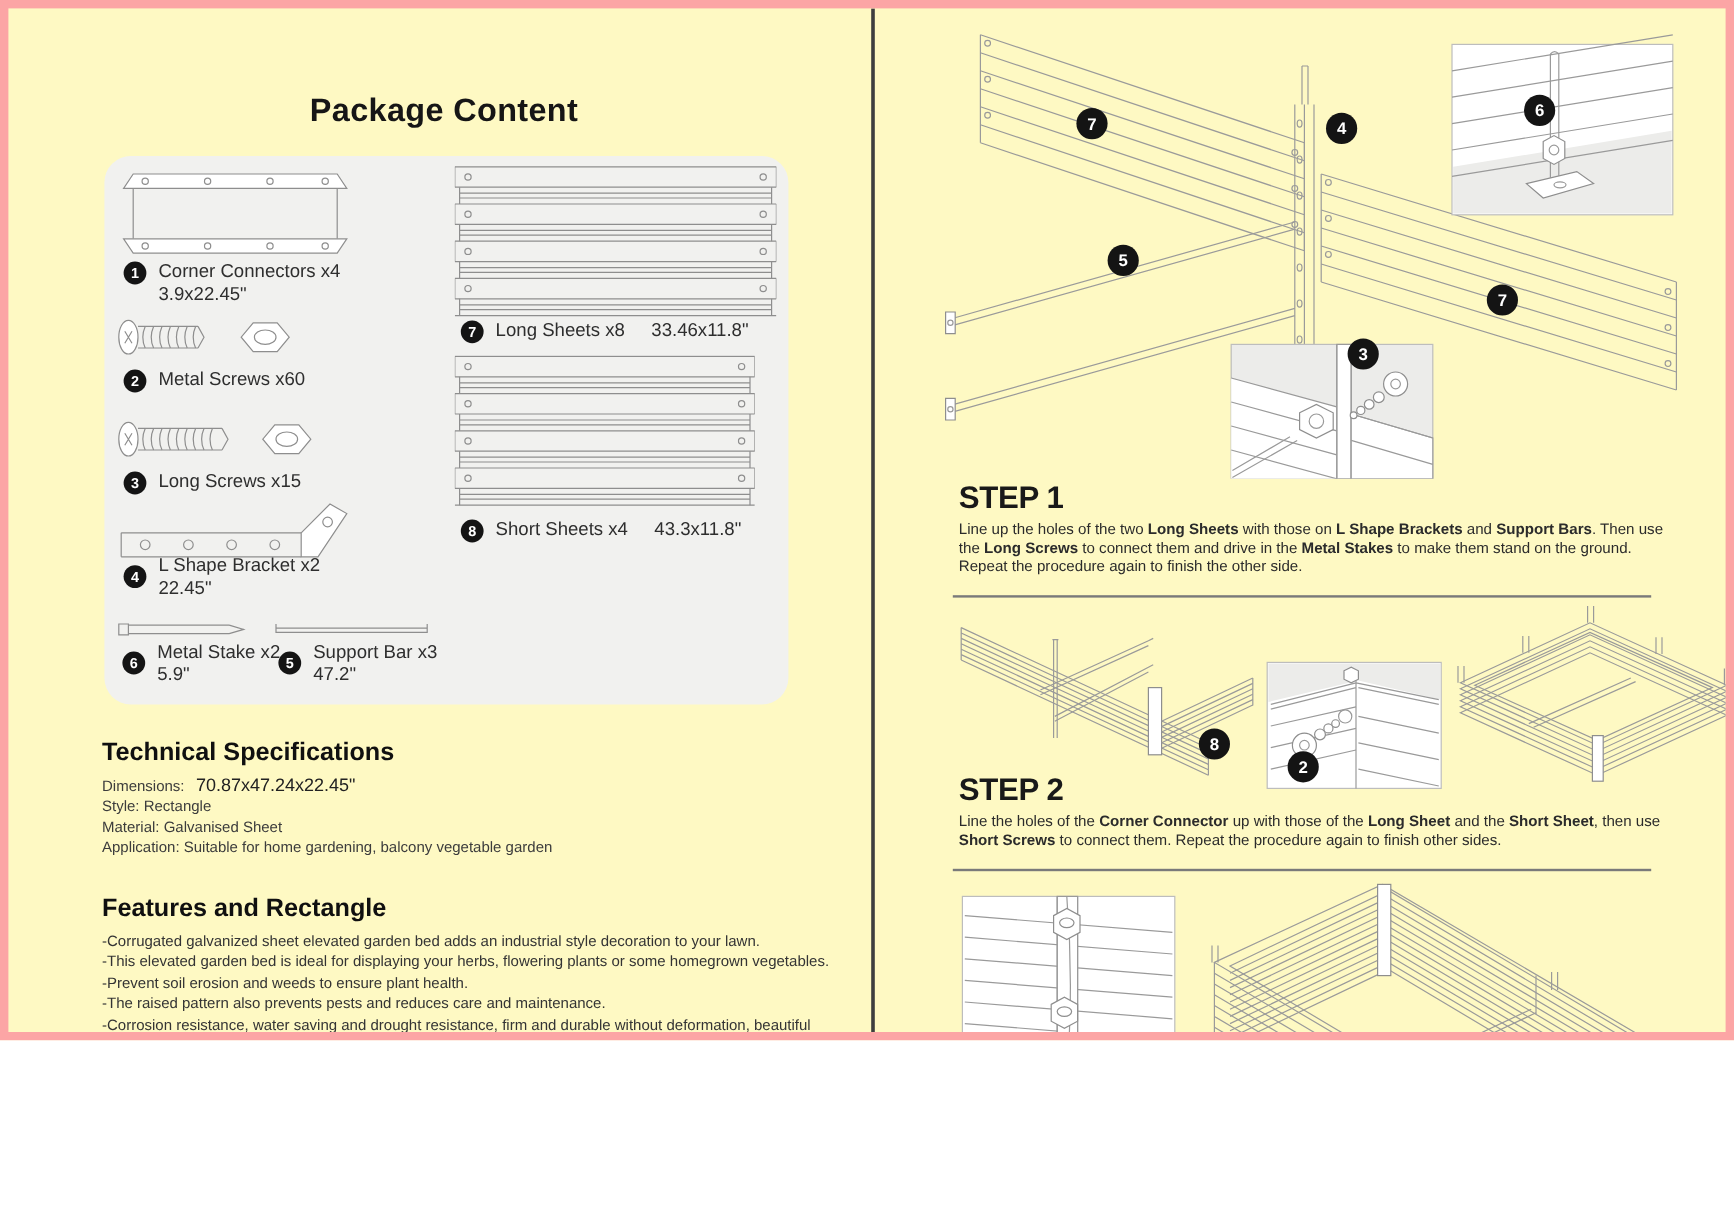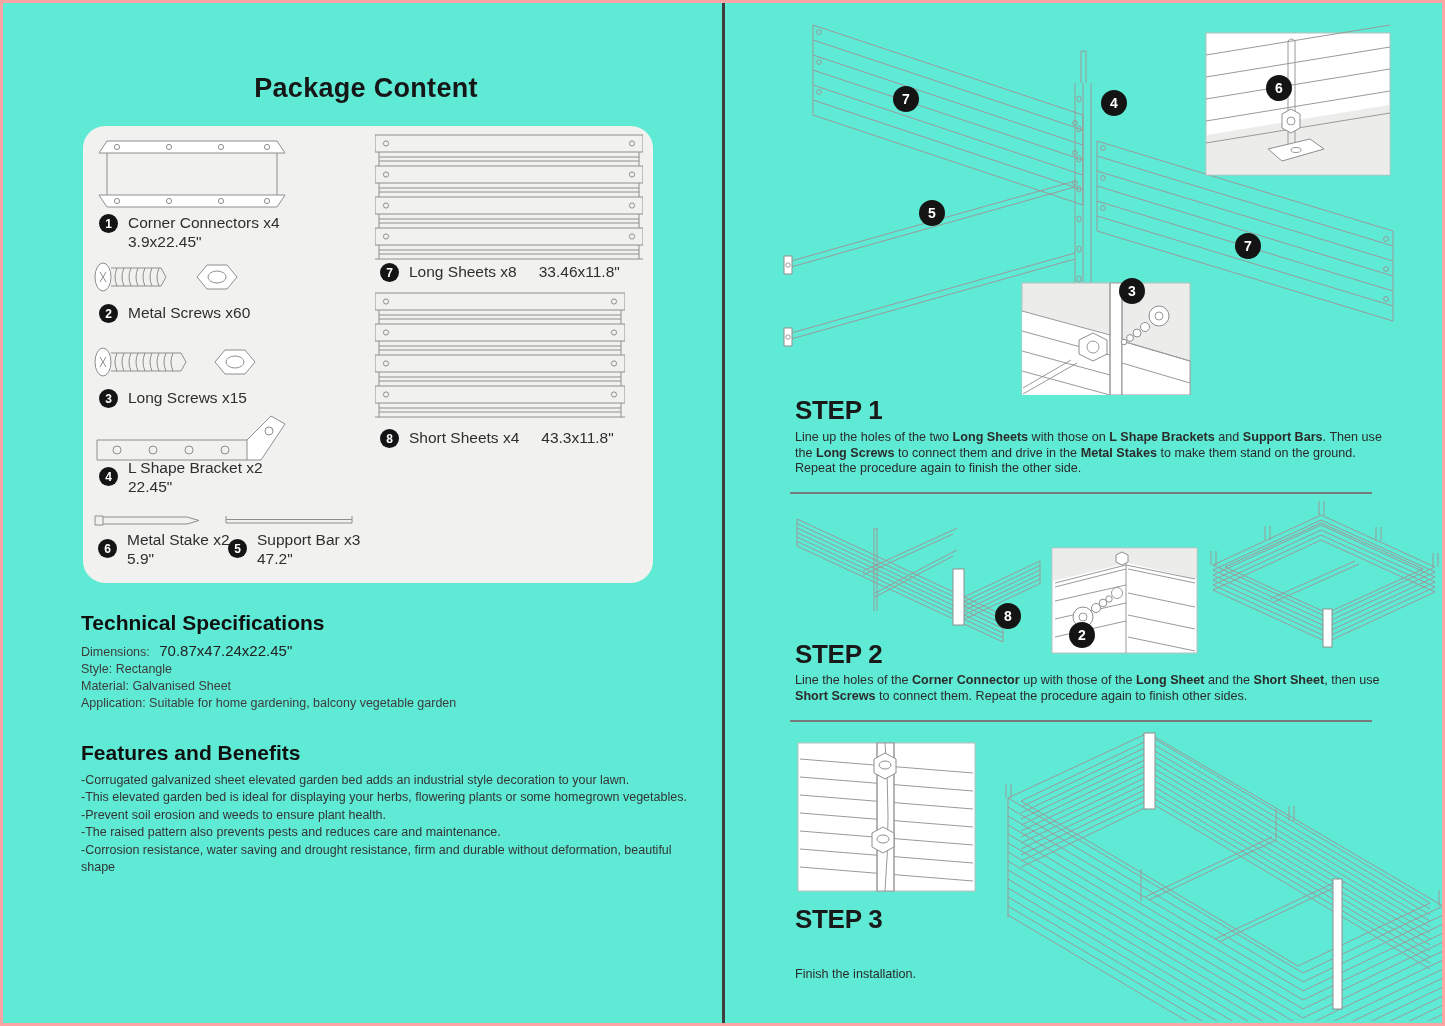--- a/index.html
+++ b/index.html
@@ -1,18 +1,18 @@
 <!DOCTYPE html>
 <html><head>
 <meta charset="utf-8">
 <style>
   html,body{margin:0;padding:0;background:#fff;}
-  .page{position:relative;width:1445px;height:1026px;background:#5eead4;
+  .page{position:relative;width:1445px;height:867px;background:#fef9c3;
         font-family:"Liberation Sans", sans-serif;color:#222;overflow:hidden;
-        box-sizing:border-box;border:3px solid #fca5a5;}
+        box-sizing:border-box;border:7px solid #fca5a5;}
   .divider{position:absolute;left:719px;top:0;bottom:0;width:3px;background:#3e3e3e;}
   .abs{position:absolute;}
   
   .left-pane{position:absolute;left:0;top:0;width:719px;height:100%;}
   .pkg-title{position:absolute;left:78px;top:70px;width:570px;text-align:center;
              font-size:27px;font-weight:700;color:#161616;letter-spacing:.3px;}
   .pkg-panel{position:absolute;left:80px;top:123px;width:570px;height:457px;
              background:#f1f1ef;border-radius:22px;}
   .item-row{position:absolute;display:flex;align-items:flex-start;}
   .badge-s{width:19px;height:19px;border-radius:50%;background:#141414;color:#fff;
@@ -208,21 +208,21 @@
         <div class="spec-row">
           <span>Material:</span> <span>Galvanised Sheet</span>
         </div>
         <div class="spec-row">
           <span>Application:</span> <span>Suitable for home gardening, balcony vegetable garden</span>
         </div>
       </div>
     </div>
 
     <div class="abs" style="left:78px;top:738px;width:610px">
-      <div class="sec-head">Features and Benefits</div>
+      <div class="sec-head">Features and Rectangle</div>
       <div style="margin-top:7px">
         <div class="feat">-Corrugated galvanized sheet elevated garden bed adds an industrial style decoration to your lawn.</div>
         <div class="feat">-This elevated garden bed is ideal for displaying your herbs, flowering plants or some homegrown vegetables.</div>
         <div class="feat">-Prevent soil erosion and weeds to ensure plant health.</div>
         <div class="feat">-The raised pattern also prevents pests and reduces care and maintenance.</div>
         <div class="feat">-Corrosion resistance, water saving and drought resistance, firm and durable without deformation, beautiful shape</div>
       </div>
     </div>
   </div>
 

